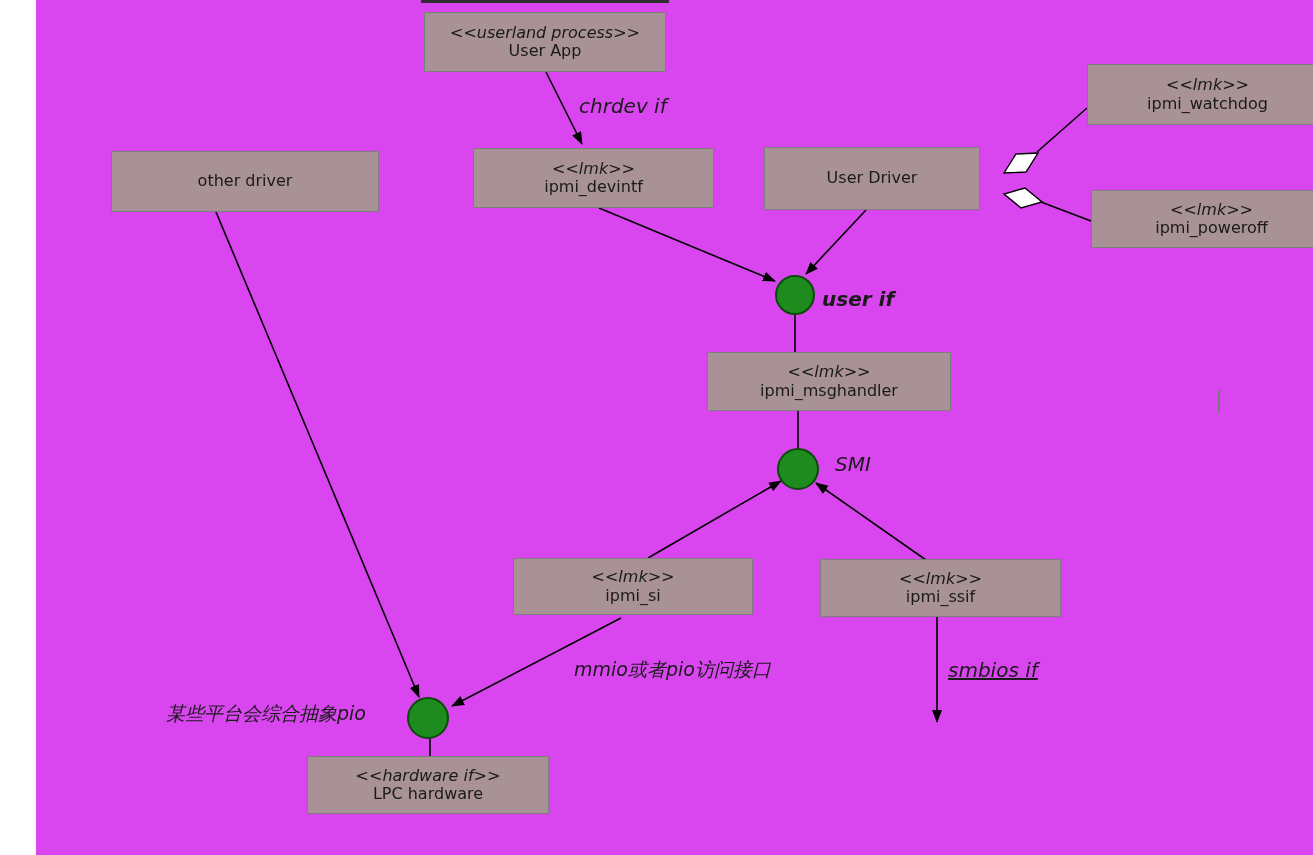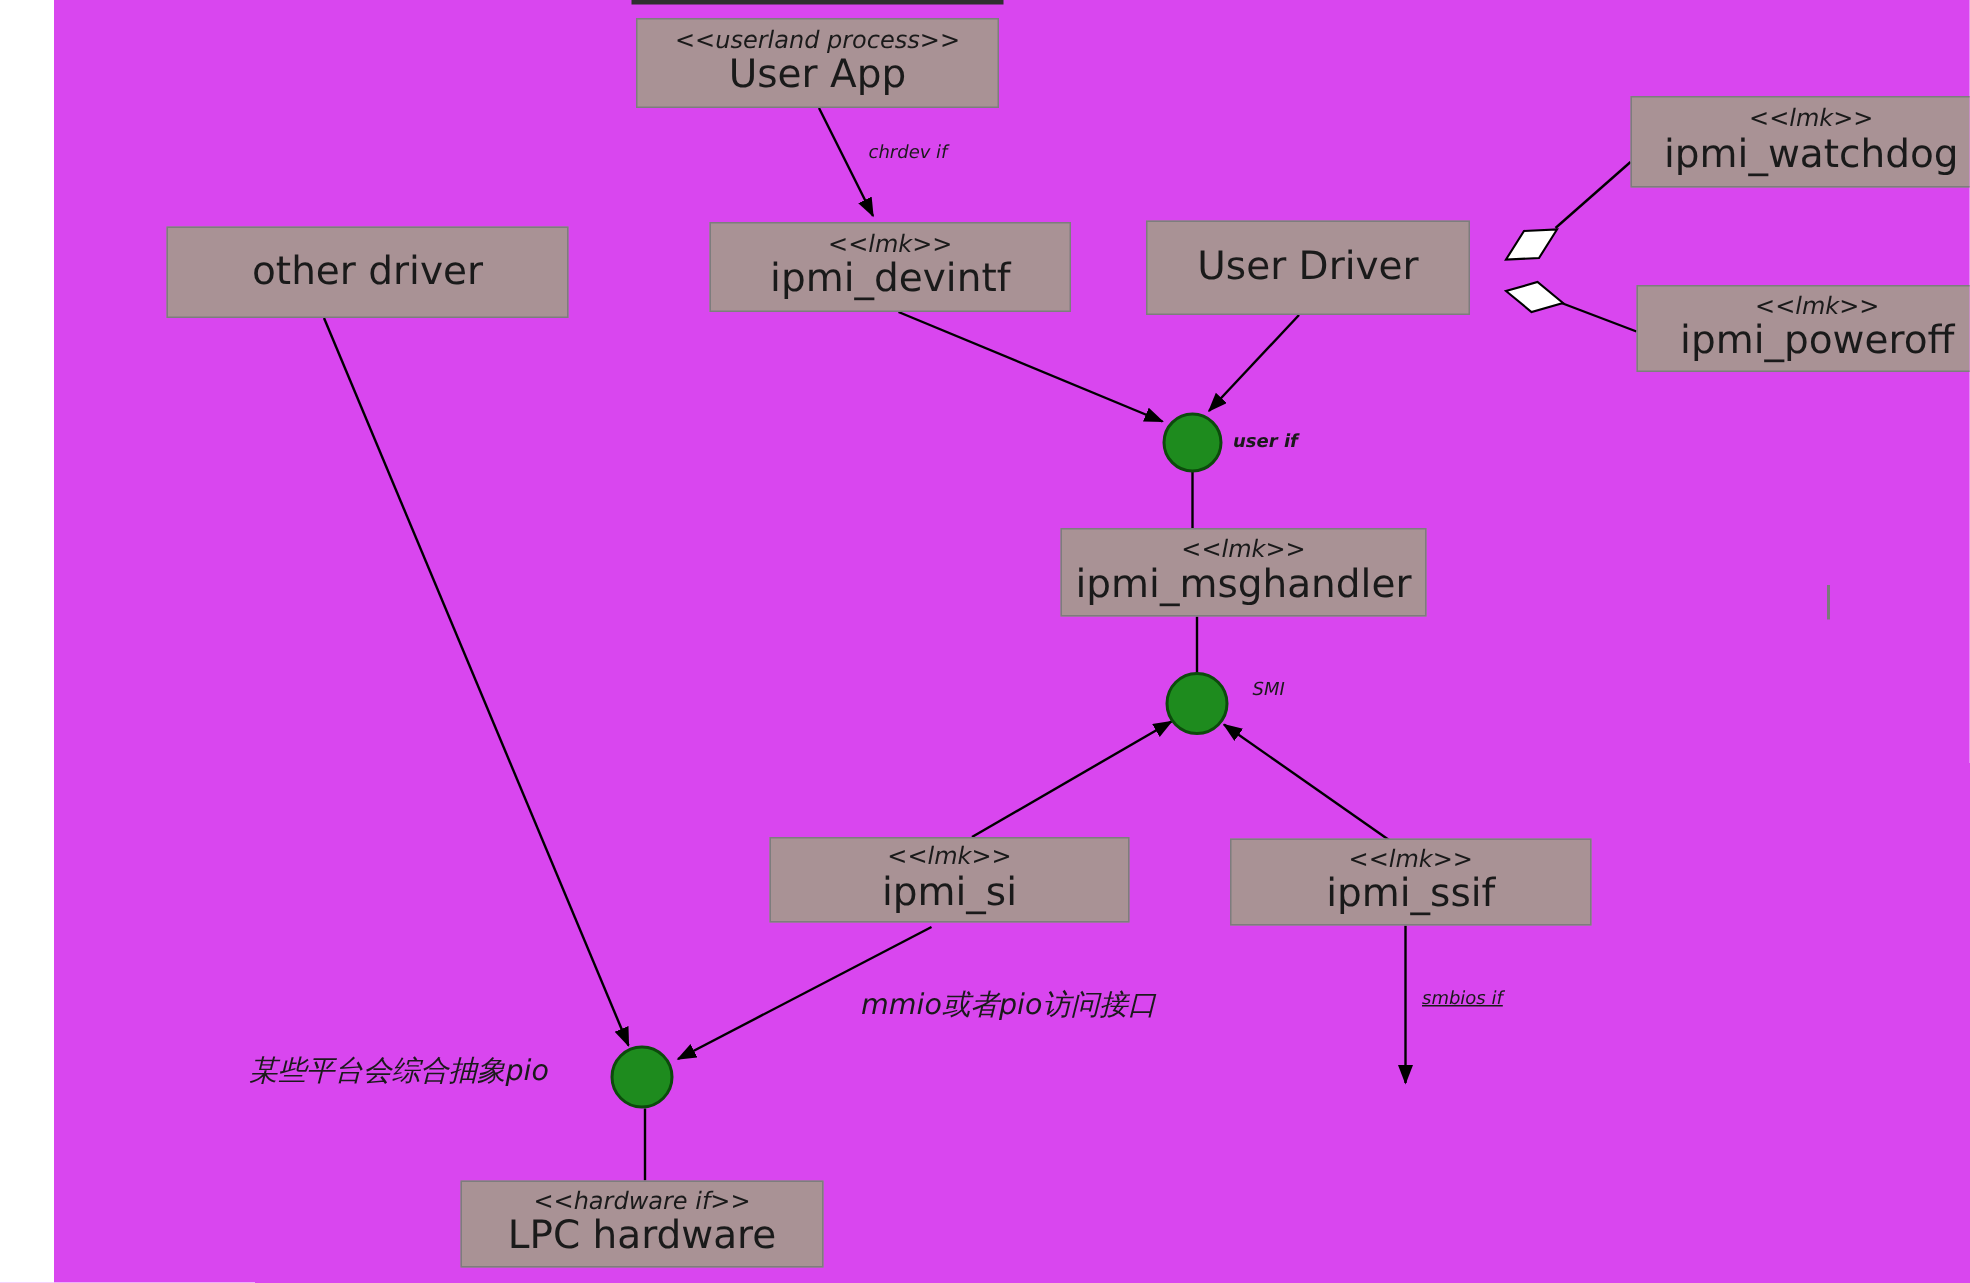--- a/index.html
+++ b/index.html
@@ -19,25 +19,25 @@
   .node{
     position:absolute;
     background:var(--node-fill,#a99295);
     border:1px solid var(--node-border,#7d7d7d);
     display:flex;flex-direction:column;align-items:center;justify-content:center;
     box-sizing:border-box;
     text-align:center;
     line-height:1.15;
   }
   .node .stereotype{font-style:italic;font-size:16px;}
-  .node .label{font-size:26px;}
+  .node .label{font-size:16px;}
   .edge-label{
     position:absolute;
     font-style:italic;
-    font-size:12px;
+    font-size:20px;
     white-space:nowrap;
   }
   .edge-label.cjk{font-size:19px;}
   .artifact-topline{
     position:absolute;left:385px;top:0;width:248px;height:3px;background:#2f2f2f;
   }
   .artifact-cursor{
     position:absolute;left:1182px;top:390px;width:2px;height:23px;background:#7a7a7a;
   }
 </style>
@@ -125,21 +125,21 @@
   <div class="node" style="left:477px;top:558px;width:240px;height:57px;">
     <span class="stereotype">&lt;&lt;lmk&gt;&gt;</span>
     <span class="label">ipmi_si</span>
   </div>
 
   <div class="node" style="left:784px;top:559px;width:241px;height:58px;">
     <span class="stereotype">&lt;&lt;lmk&gt;&gt;</span>
     <span class="label">ipmi_ssif</span>
   </div>
 
-  <div class="node" style="left:271px;top:787px;width:242px;height:58px;">
+  <div class="node" style="left:271px;top:756px;width:242px;height:58px;">
     <span class="stereotype">&lt;&lt;hardware if&gt;&gt;</span>
     <span class="label">LPC hardware</span>
   </div>
 
   <div class="edge-label" style="left:543px;top:94px;">chrdev if</div>
 
   <div class="edge-label" style="left:786px;top:287px;font-weight:bold;">user if</div>
 
   <div class="edge-label" style="left:799px;top:452px;text-align:right;">SMI</div>
 

